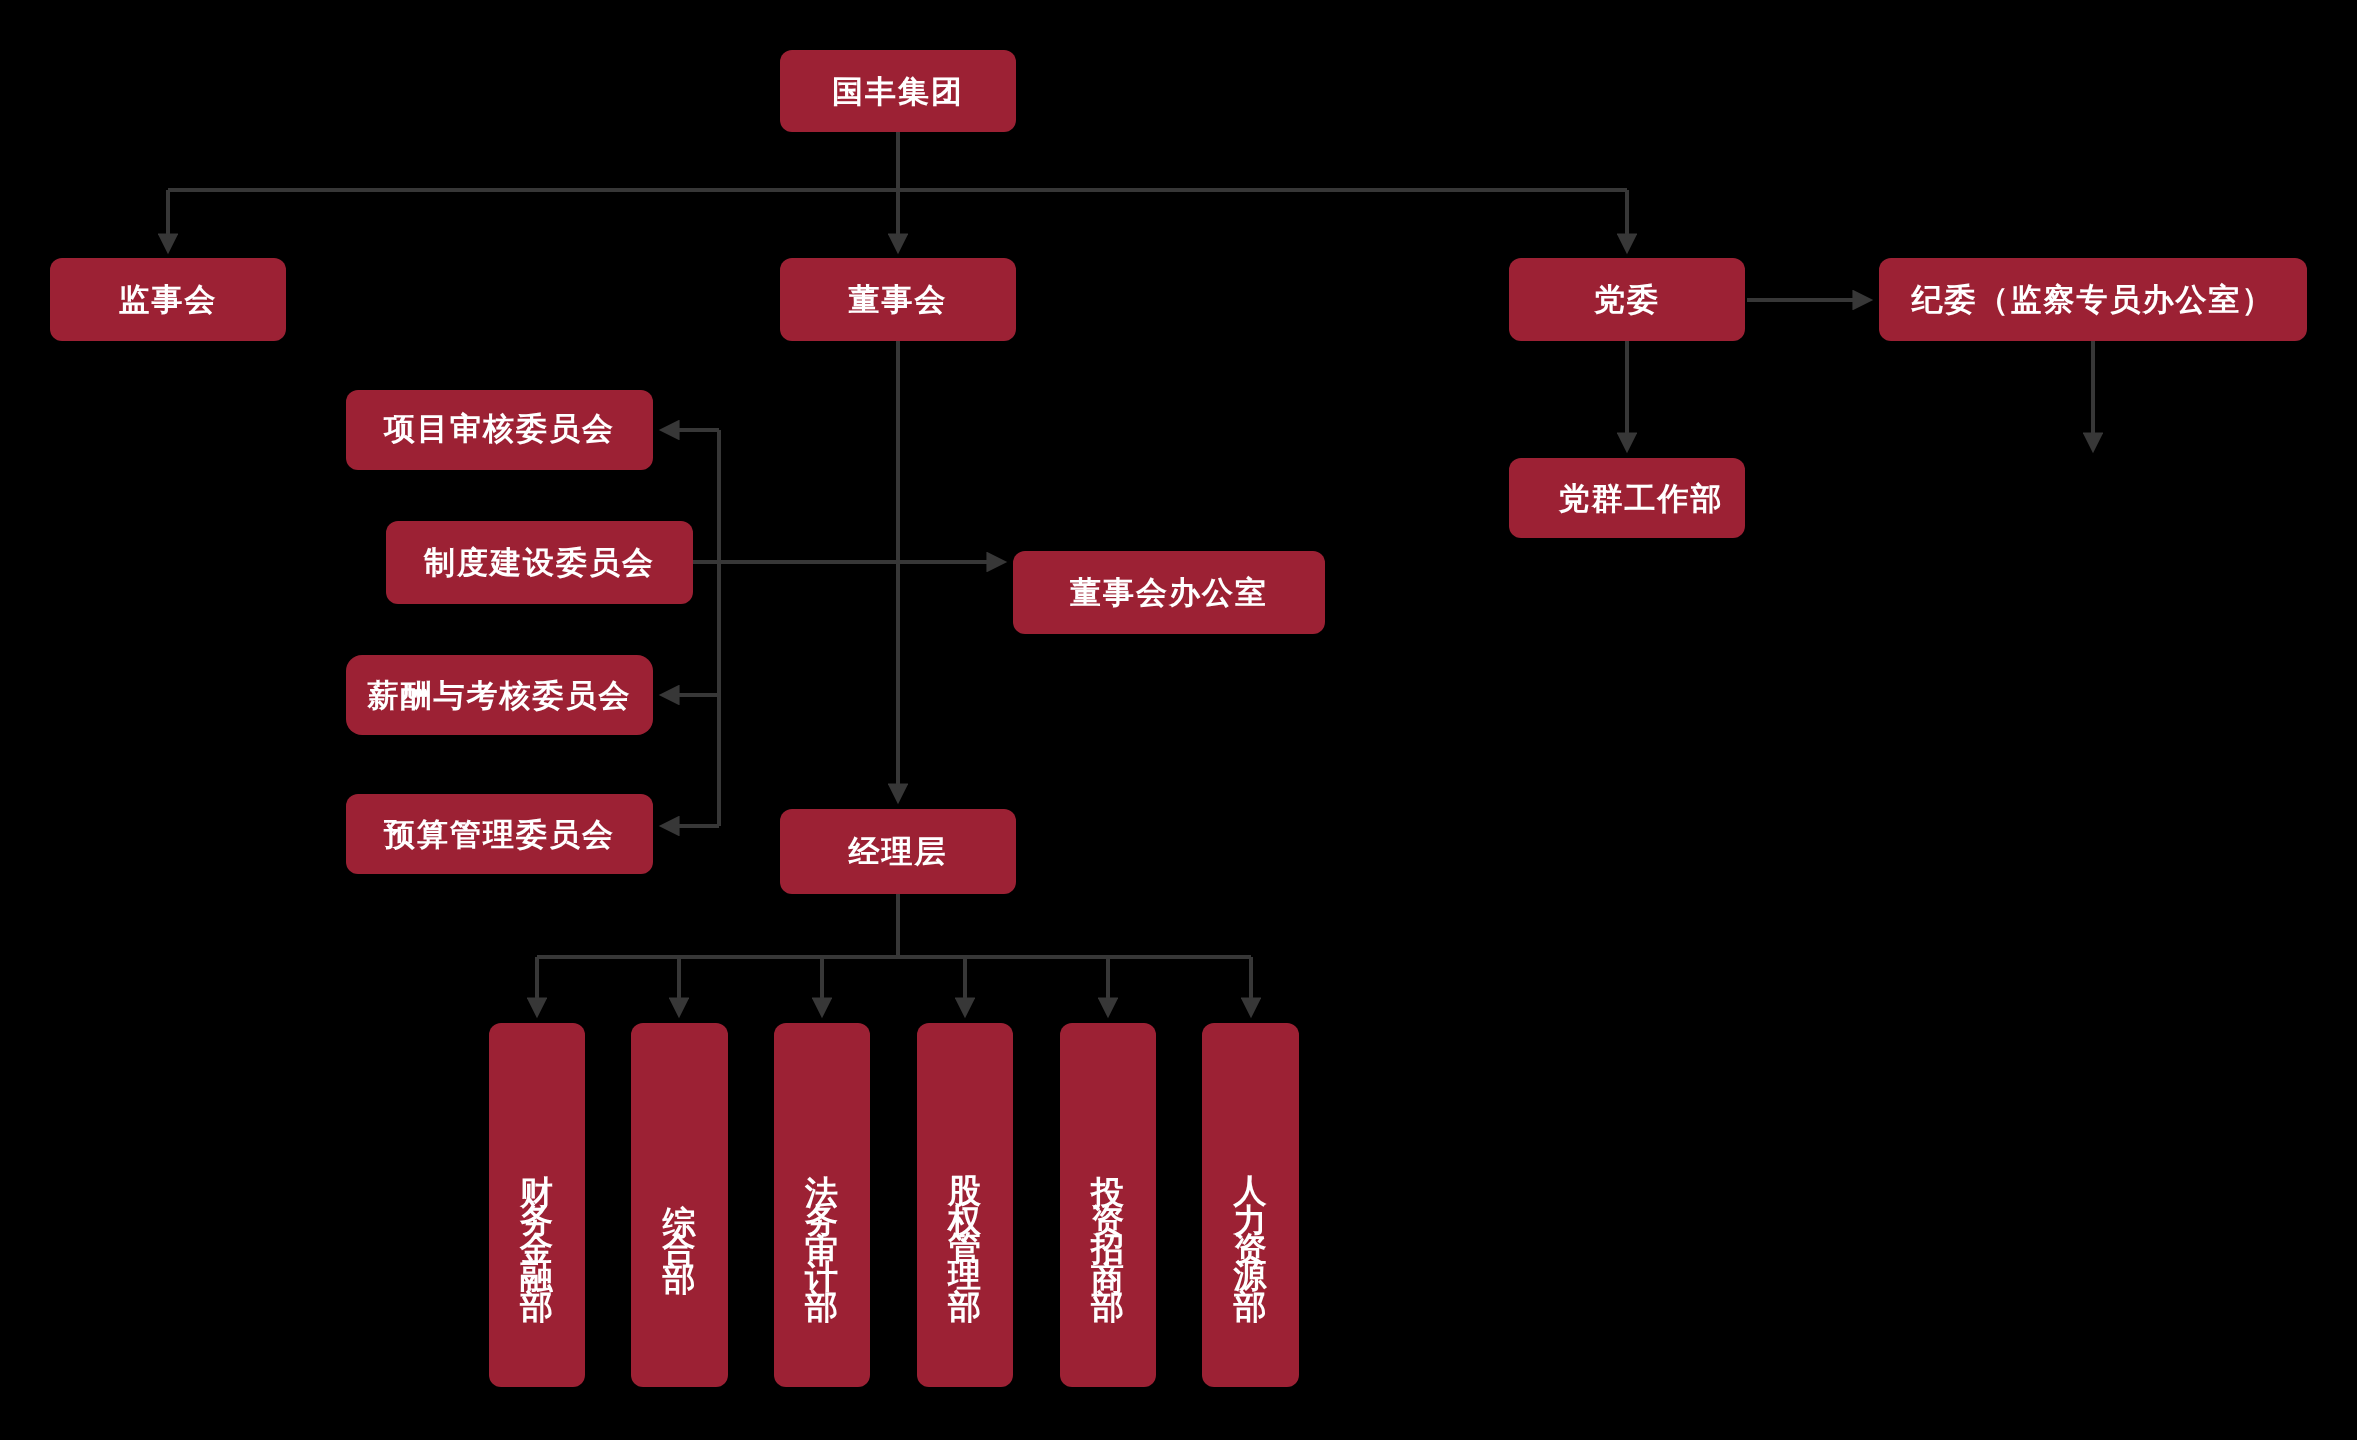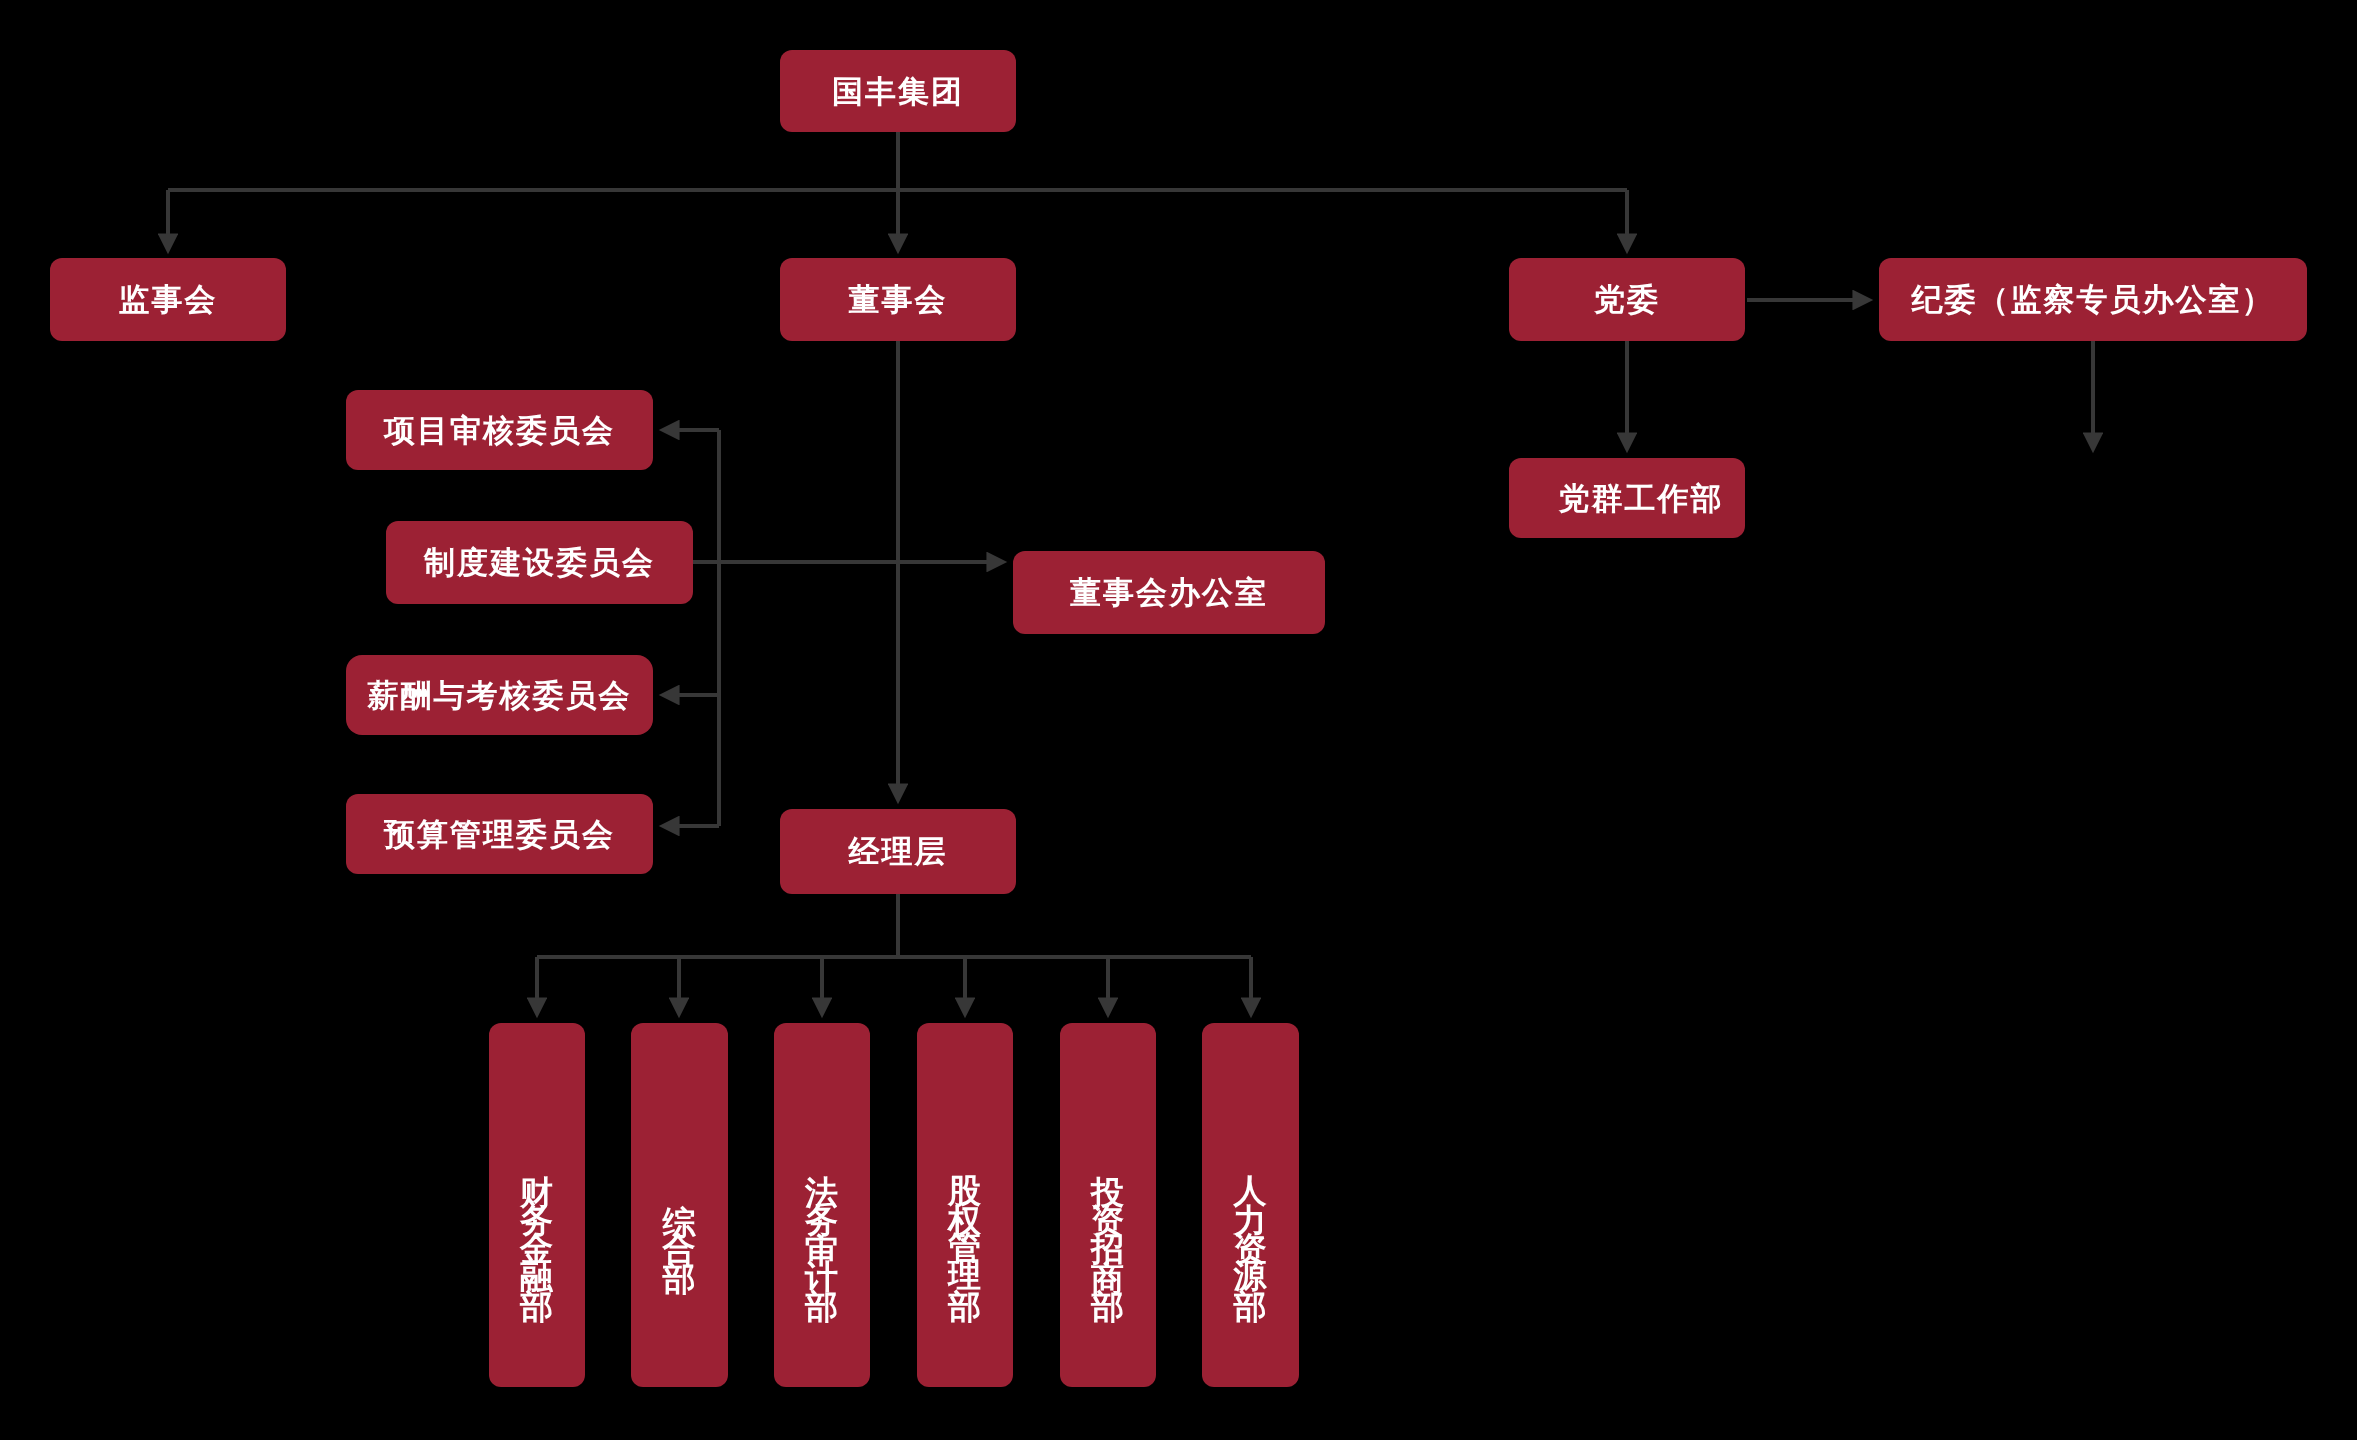--- a/index.html
+++ b/index.html
@@ -47,21 +47,21 @@
     letter-spacing: 28px;
     white-space: nowrap;
     margin-bottom: -28px; 
   }
   
   #n-root        { left: 780px;  top: 50px;   width: 236px; height: 82px; }
   #n-supervisory { left: 50px;   top: 258px;  width: 236px; height: 83px; }
   #n-board       { left: 780px;  top: 258px;  width: 236px; height: 83px; }
   #n-party       { left: 1509px; top: 258px;  width: 236px; height: 83px; }
   #n-discipline  { left: 1879px; top: 258px;  width: 428px; height: 83px; }
-  #n-proj        { left: 346px;  top: 390px;  width: 307px; height: 80px; }
+  #n-proj        { left: 346px;  top: 390px;  width: 307px; height: 80px; font-family: Liberation Mono, monospace; }
   #n-system      { left: 346px;  top: 521px;  width: 307px; height: 83px; margin-left: 40px; }
   #n-comp        { left: 346px;  top: 655px;  width: 307px; height: 80px; border-radius: 16px; }
   #n-budget      { left: 346px;  top: 786px;  width: 307px; height: 80px; margin-top: 8px; }
   #n-boardoffice { left: 1013px; top: 521px;  width: 312px; height: 83px; margin-top: 30px; }
   #n-partymass   { left: 1509px; top: 458px;  width: 236px; height: 80px; padding-left: 28px; }
   #n-dgeneral    { left: 1973px; top: 458px;  width: 236px; height: 80px; }
   #n-mgmt        { left: 780px;  top: 809px;  width: 236px; height: 85px; }
   #n-d1 { left: 489px;  top: 1023px; width: 96px; height: 364px; }
   #n-d2 { left: 631px;  top: 1023px; width: 97px; height: 364px; }
   #n-d3 { left: 774px;  top: 1023px; width: 96px; height: 364px; }

